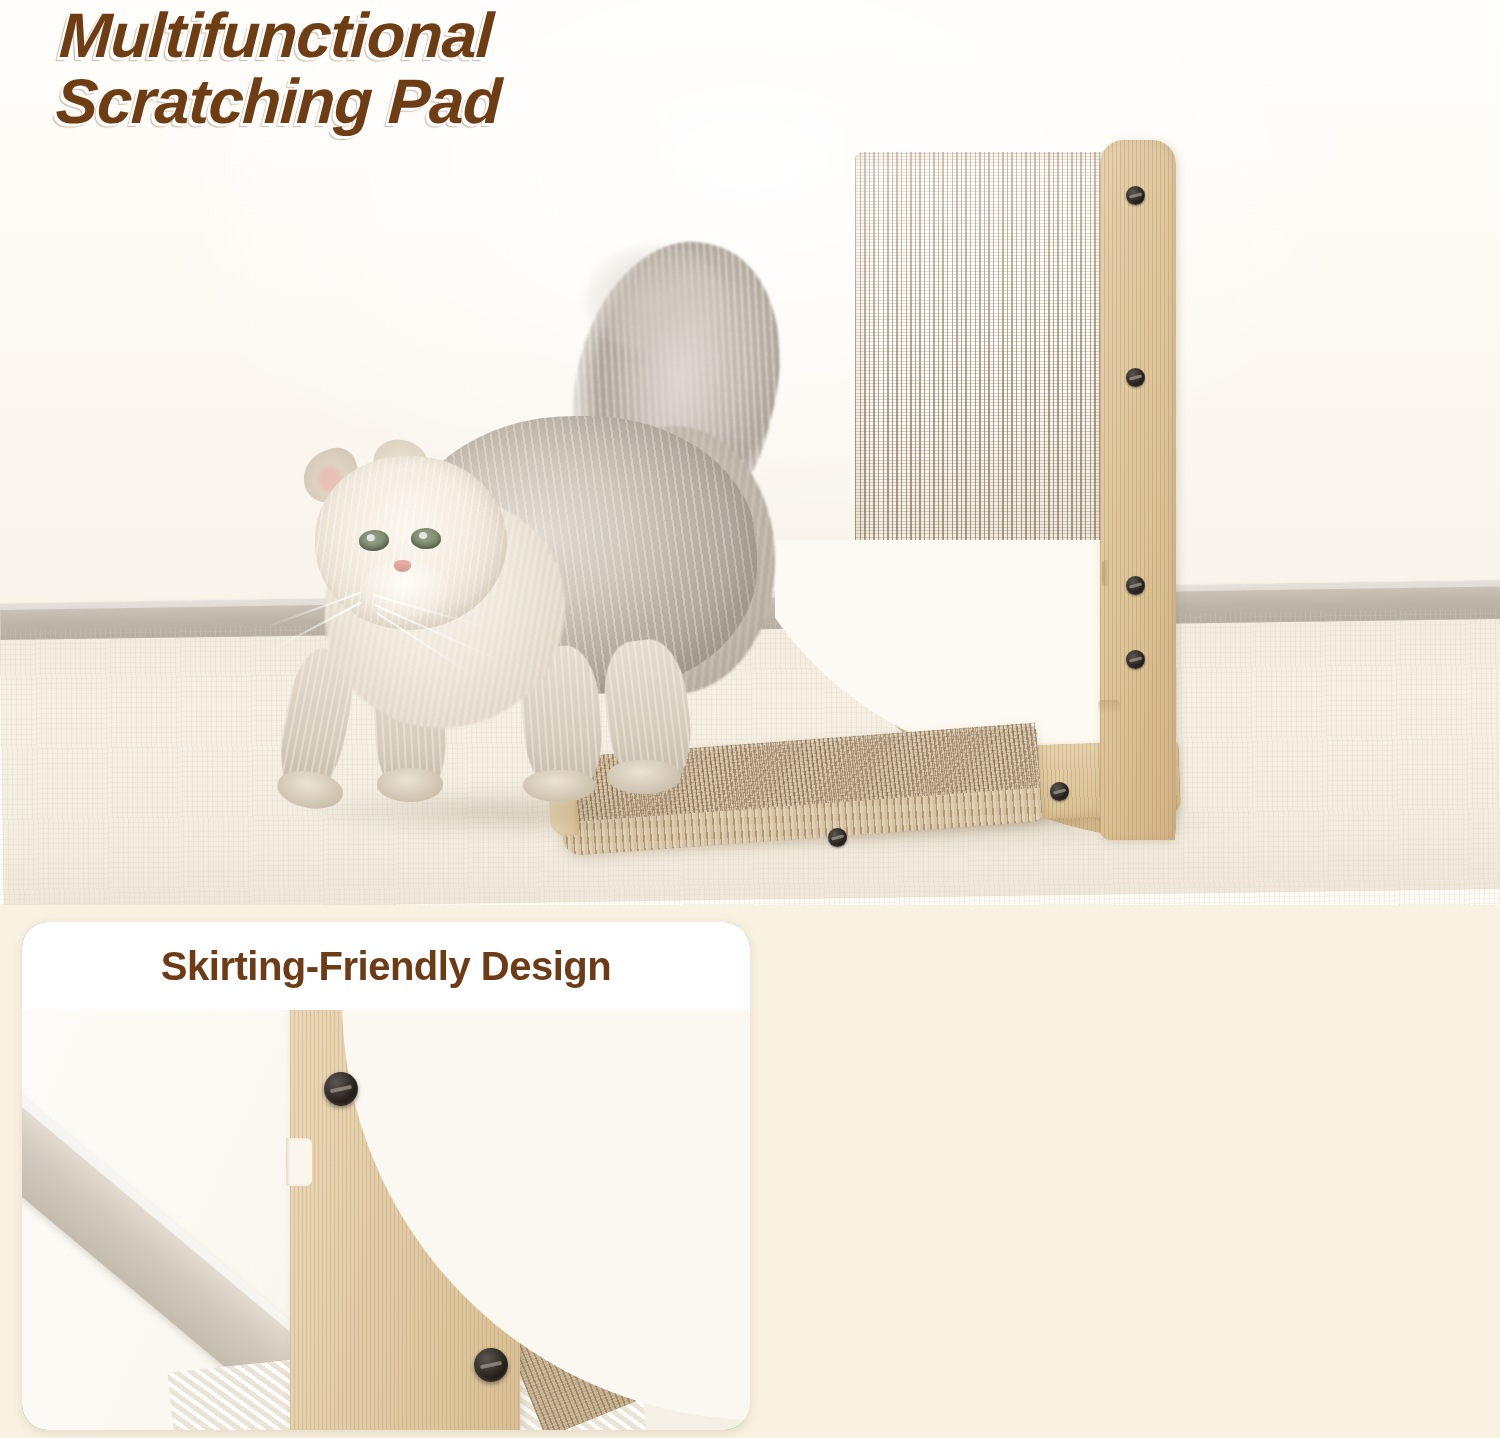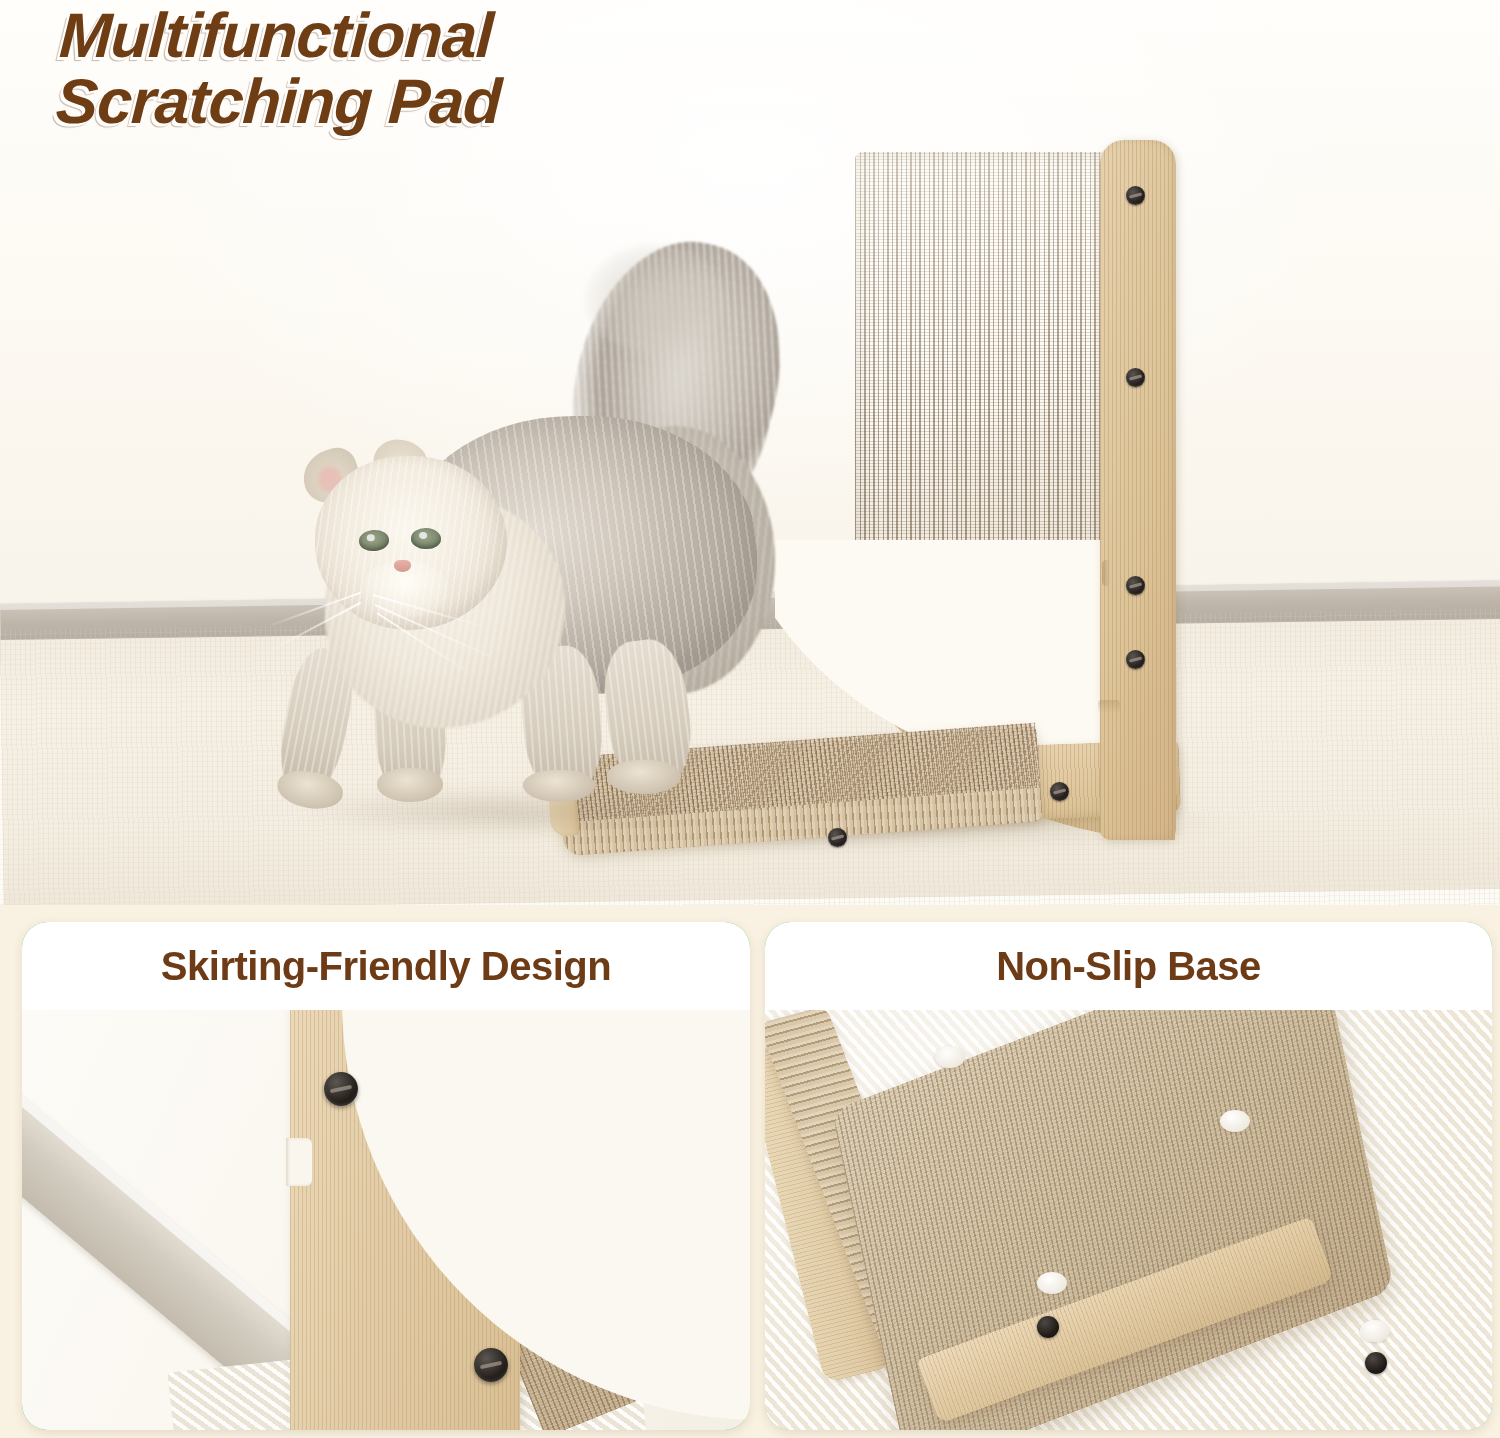--- a/index.html
+++ b/index.html
@@ -383,32 +383,14 @@
       <div class="p1-pad2"></div>
       <div class="p1-pad"></div>
       <div class="p1-wood"></div>
       <div class="p1-curve"></div>
       <div class="p1-notch"></div>
       <div class="p1-screw" style="left:302px;top:62px;"></div>
       <div class="p1-screw" style="left:452px;top:338px;"></div>
     </div>
   </div>
 
-  <div class="card card-r">
-    <div class="card-head">
-      <div class="card-title">Non-Slip Base</div>
-    </div>
-    <div class="card-photo">
-      <div class="p2-rug"></div>
-      <div class="p2-railv"></div>
-      <div class="p2-edge"></div>
-      <div class="p2-base"></div>
-      <div class="p2-rail"></div>
-      <div class="p2-foot" style="left:170px;top:36px;"></div>
-      <div class="p2-foot" style="left:455px;top:100px;"></div>
-      <div class="p2-foot" style="left:272px;top:262px;"></div>
-      <div class="p2-foot" style="left:595px;top:310px;"></div>
-      <div class="p2-screw" style="left:272px;top:306px;"></div>
-      <div class="p2-screw" style="left:600px;top:342px;"></div>
-    </div>
-  </div>
 
 </div>
 
 </body></html>

